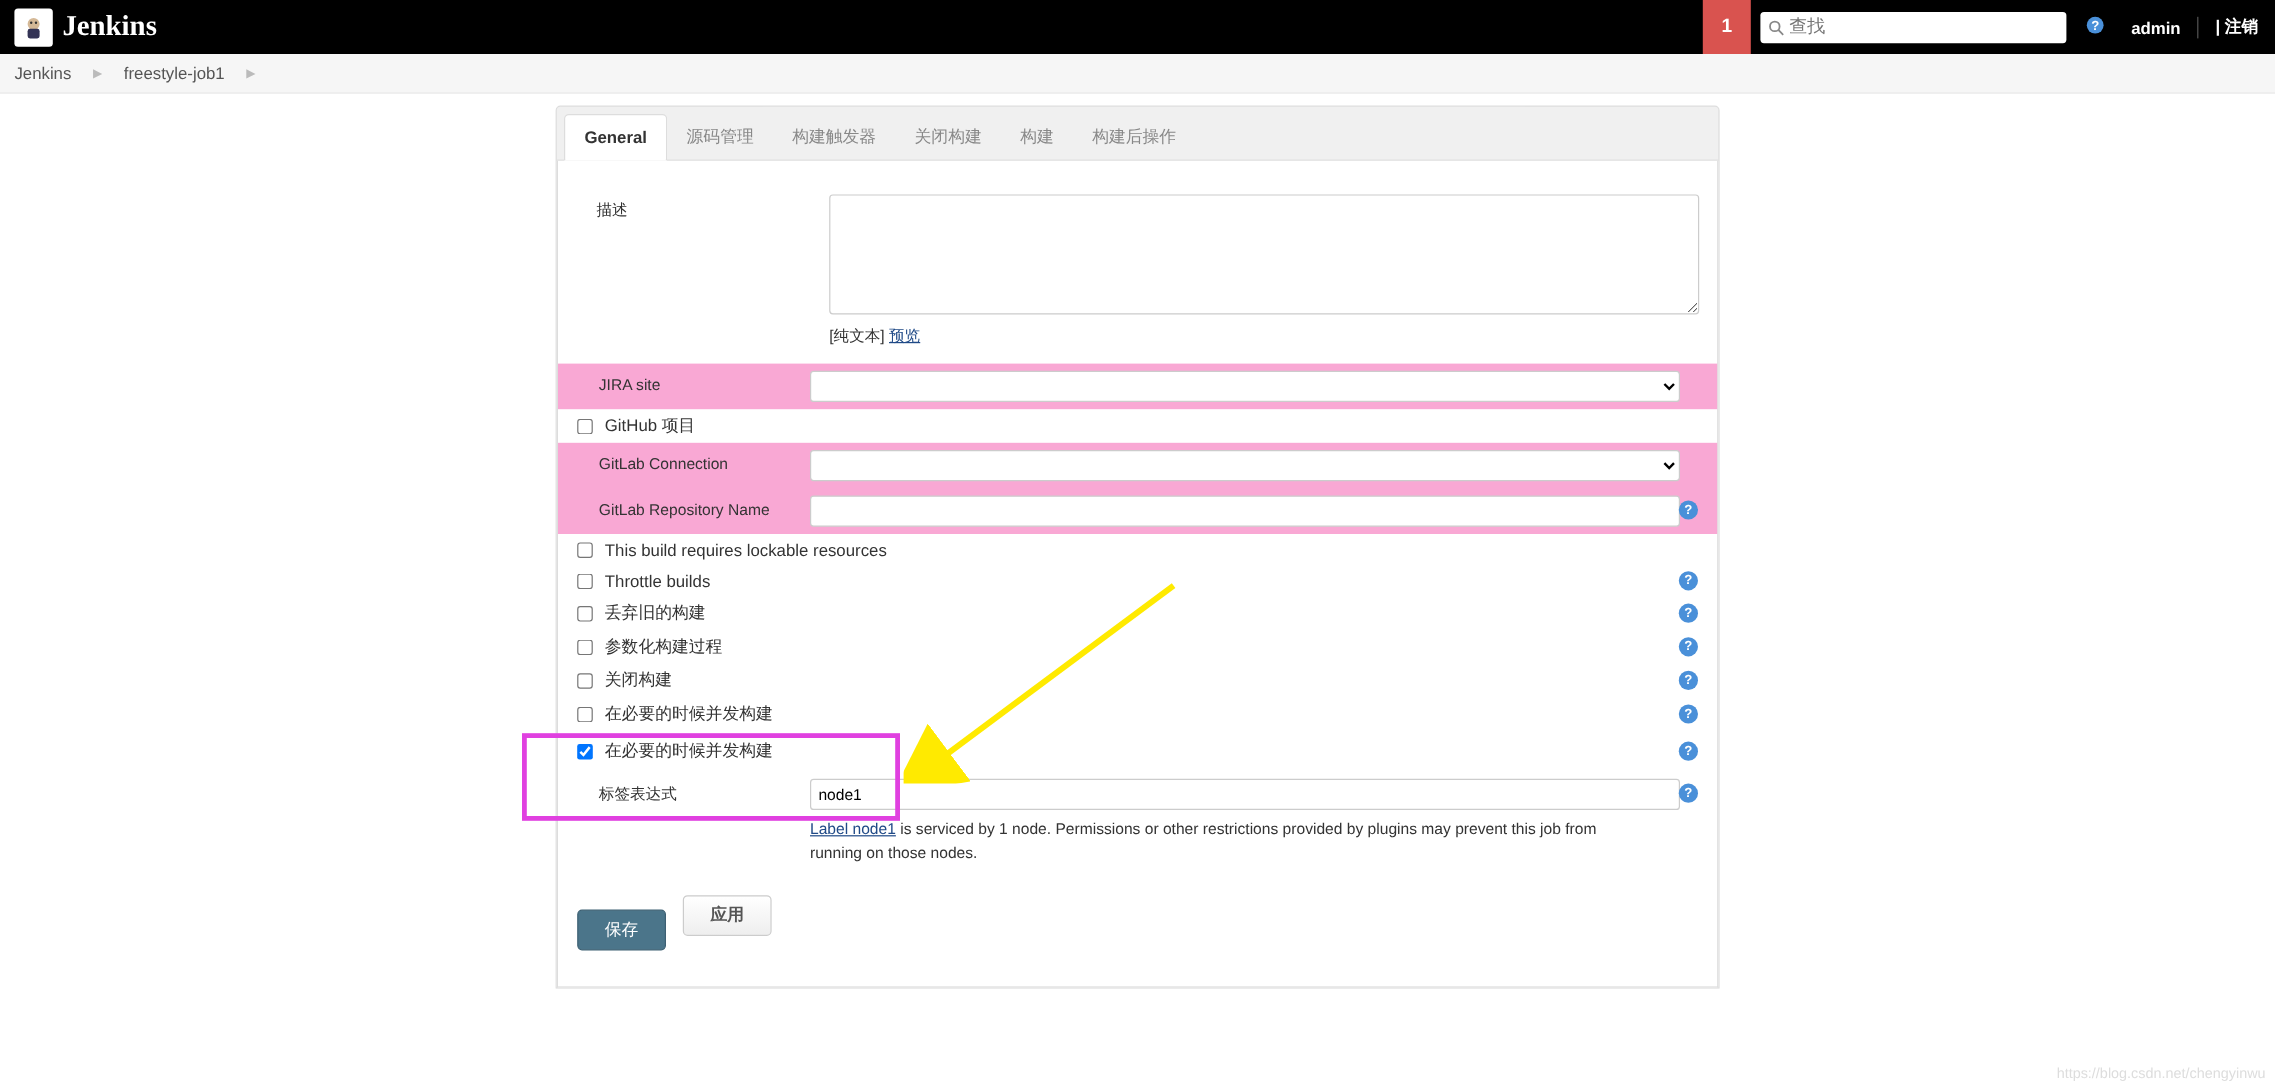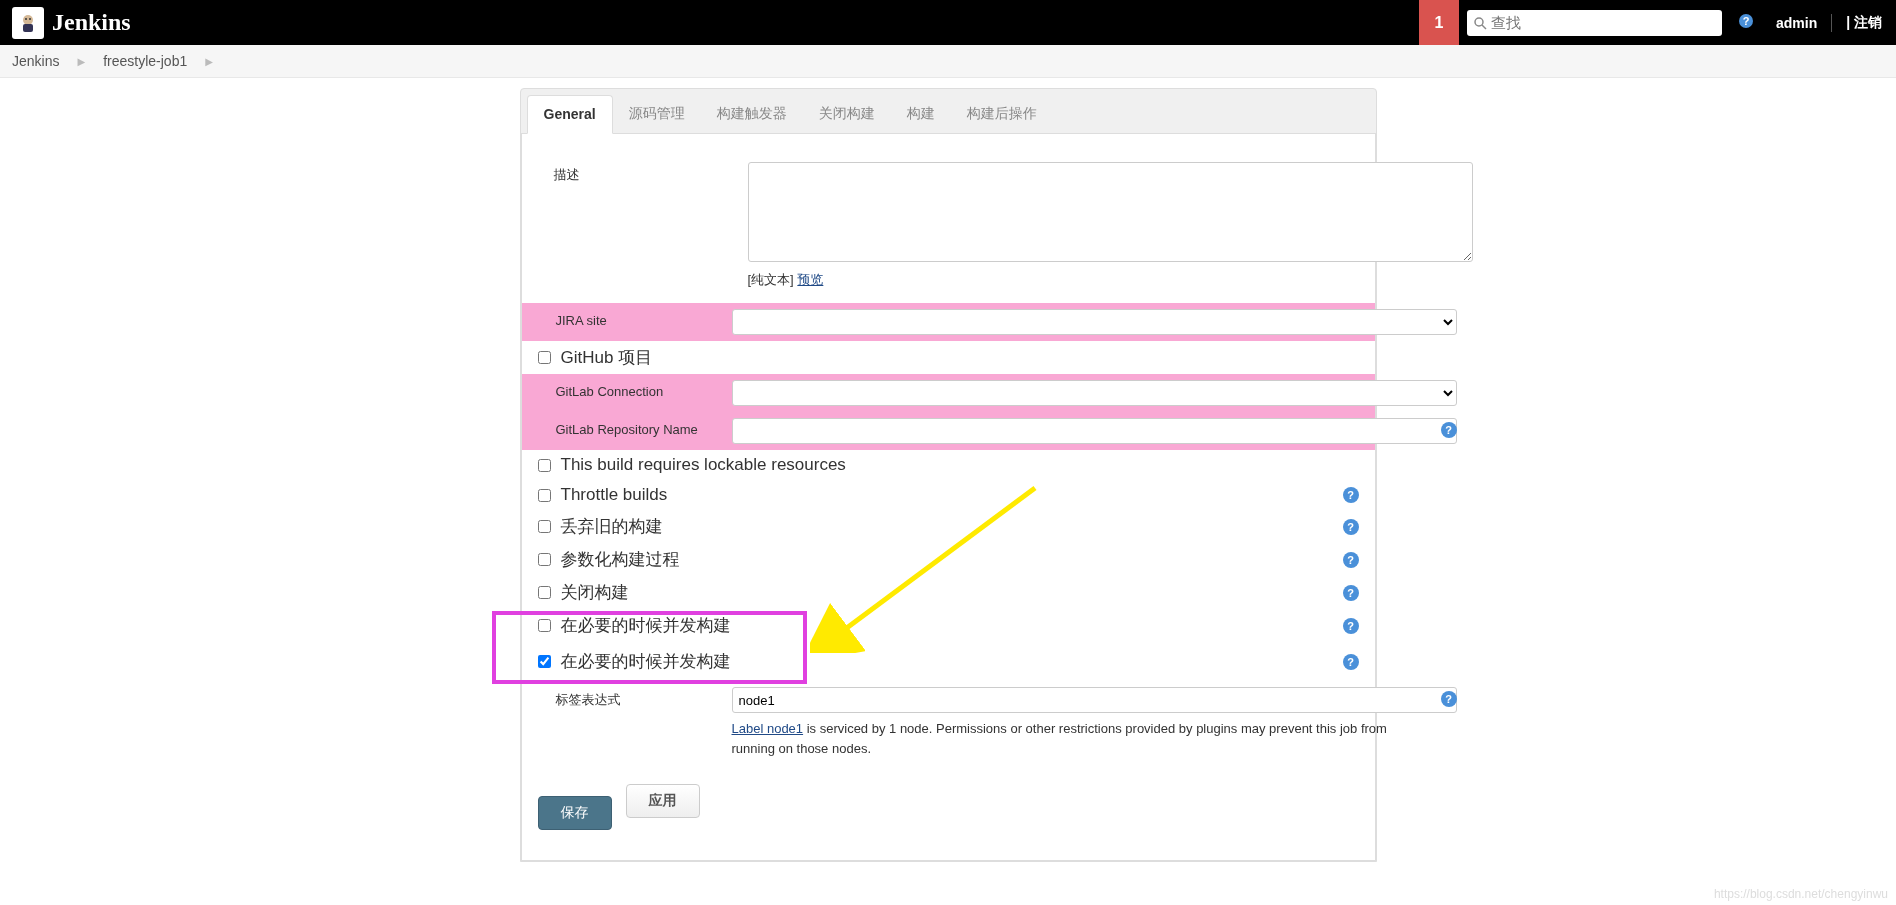--- a/index.html
+++ b/index.html
@@ -16,21 +16,21 @@
 .header-search svg { margin-right: 4px; }
 .header-search input { border: 0; outline: 0; flex: 1; font-size: 15px; background: transparent; }
 .header-help { margin: 0 8px; }
 .header-user { color: #fff; font-weight: bold; padding: 0 14px; font-size: 14px; }
 .header-logout { color: #fff; font-weight: bold; padding: 0 14px; font-size: 14px; border-left: 1px solid #555; }
 
 .breadcrumbs { background: #f6f6f6; border-bottom: 1px solid #e8e8e8; padding: 8px 12px; display: flex; align-items: center; font-size: 14px; gap: 18px; }
 .breadcrumbs a { color: #555; }
 .bc-sep { color: #bbb; font-size: 10px; }
 
-.main { width: 857px; margin: 0 auto; padding-top: 10px; }
+.main { width: 970px; margin: 0 auto; padding-top: 10px; }
 .tabs-wrap { border: 1px solid #ddd; border-top-left-radius: 4px; border-top-right-radius: 4px; background: #f0f0f0; }
 .tabs { display: flex; border-bottom: 1px solid #ddd; padding-left: 6px; padding-top: 6px; }
 .tab { padding: 10px 16px; color: #888; font-size: 14px; cursor: pointer; }
 .tab.active { background: #fff; border: 1px solid #ddd; border-bottom: 1px solid #fff; margin-bottom: -1px; border-top-left-radius: 4px; border-top-right-radius: 4px; color: #333; font-weight: bold; }
 
 .config { background: #fff; border: 1px solid #ddd; border-top: 0; padding-bottom: 30px; }
 .section-pad { padding: 22px 16px 8px 16px; }
 
 .row { display: flex; align-items: flex-start; padding: 6px 16px; gap: 29px; }
 .row-label { width: 165px; padding-top: 4px; font-size: 13px; color: #333; flex-shrink: 0; }
@@ -41,21 +41,21 @@
 
 textarea.desc { width: 725px; height: 100px; border: 1px solid #ccc; border-radius: 3px; padding: 6px; font-family: inherit; font-size: 13px; resize: vertical; }
 .desc-hint { margin-top: 6px; font-size: 13px; }
 .desc-hint a { color: #204a87; text-decoration: underline; }
 
 select.full { width: 725px; height: 26px; border: 1px solid #ccc; border-radius: 3px; background: #fff; }
 input.text-full { width: 725px; height: 26px; border: 1px solid #ccc; border-radius: 3px; padding: 0 6px; font-size: 13px; }
 
 .chk-row { display: flex; align-items: center; padding: 5px 16px; position: relative; }
 .chk-row input[type=checkbox] { margin-right: 10px; }
-.chk-row .lbl { font-size: 17px; }
+.chk-row .lbl { font-size: 14px; }
 
 .help-icon { position: absolute; right: 16px; width: 16px; height: 16px; background: #4a90d9; color: #fff; border-radius: 50%; display: flex; align-items: center; justify-content: center; font-size: 11px; font-weight: bold; cursor: pointer; }
 .help-icon.row-help { right: 0; top: 4px; }
 
 .highlight-box { position: absolute; border: 4px solid #e040e0; pointer-events: none; z-index: 10; }
 .arrow-svg { position: absolute; pointer-events: none; z-index: 11; }
 
 .label-hint { margin: 6px 0 0 0; font-size: 13px; color: #333; max-width: 700px; line-height: 1.5; }
 .label-hint a { color: #204a87; text-decoration: underline; }
 

